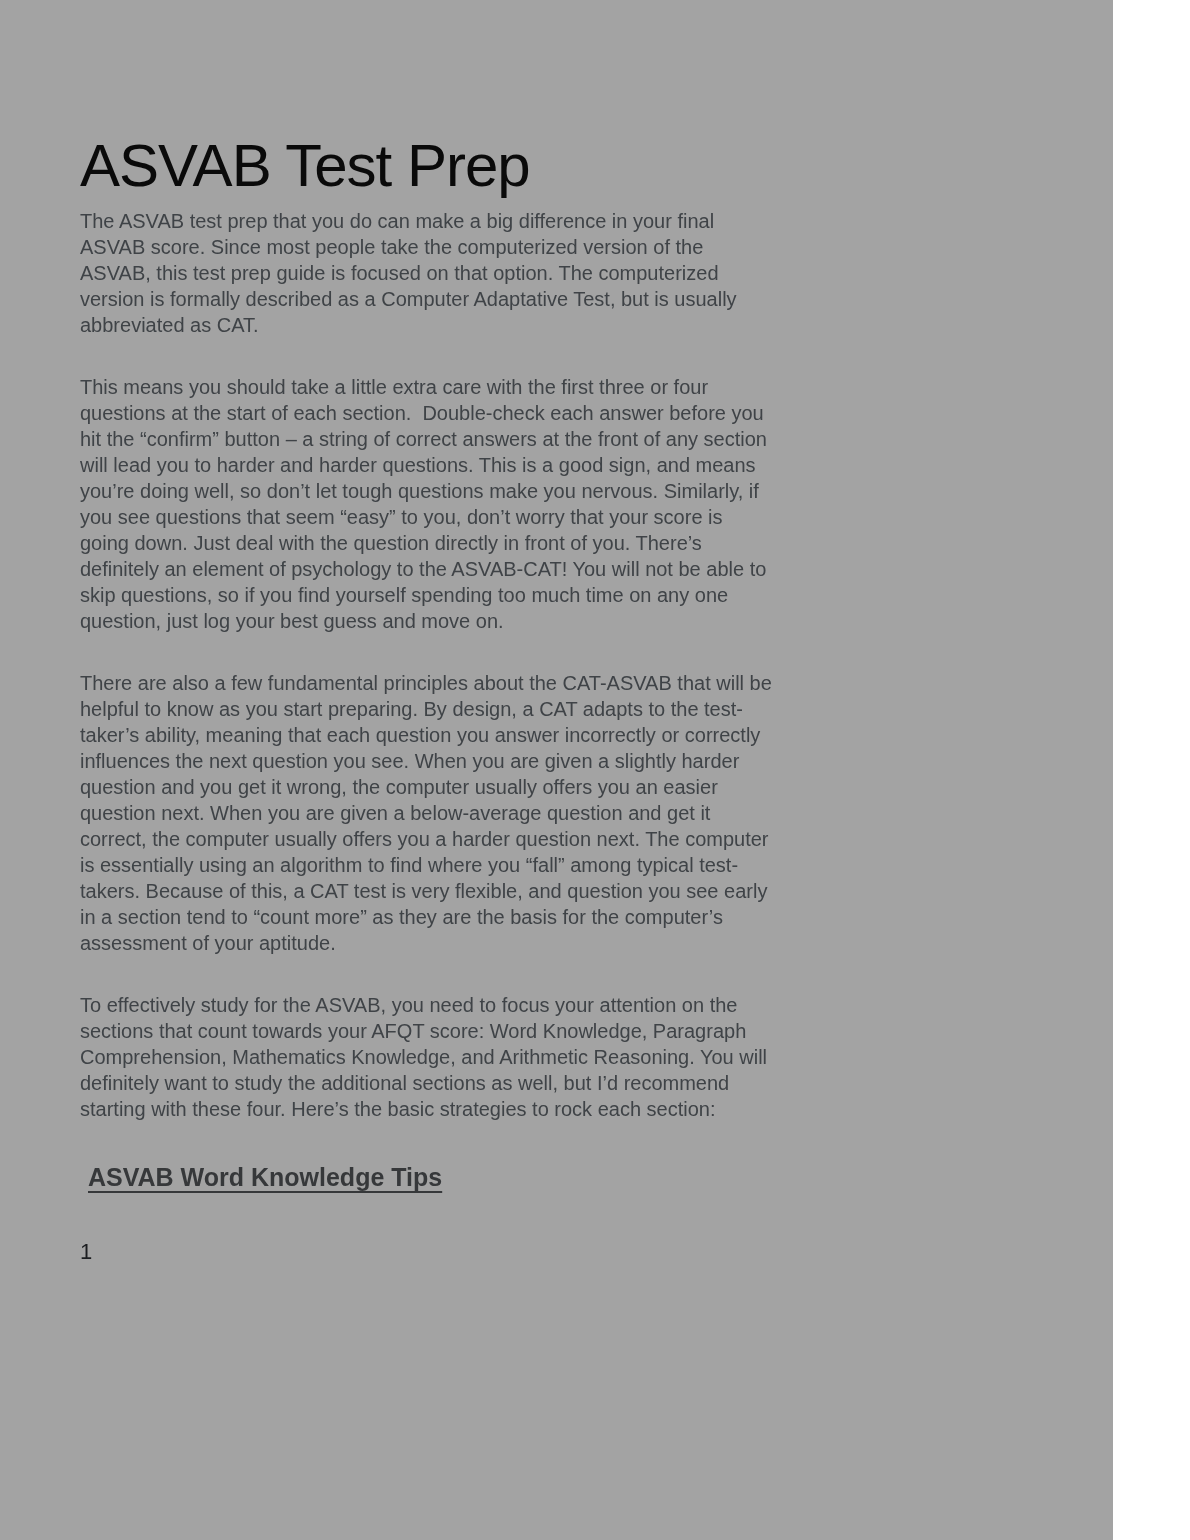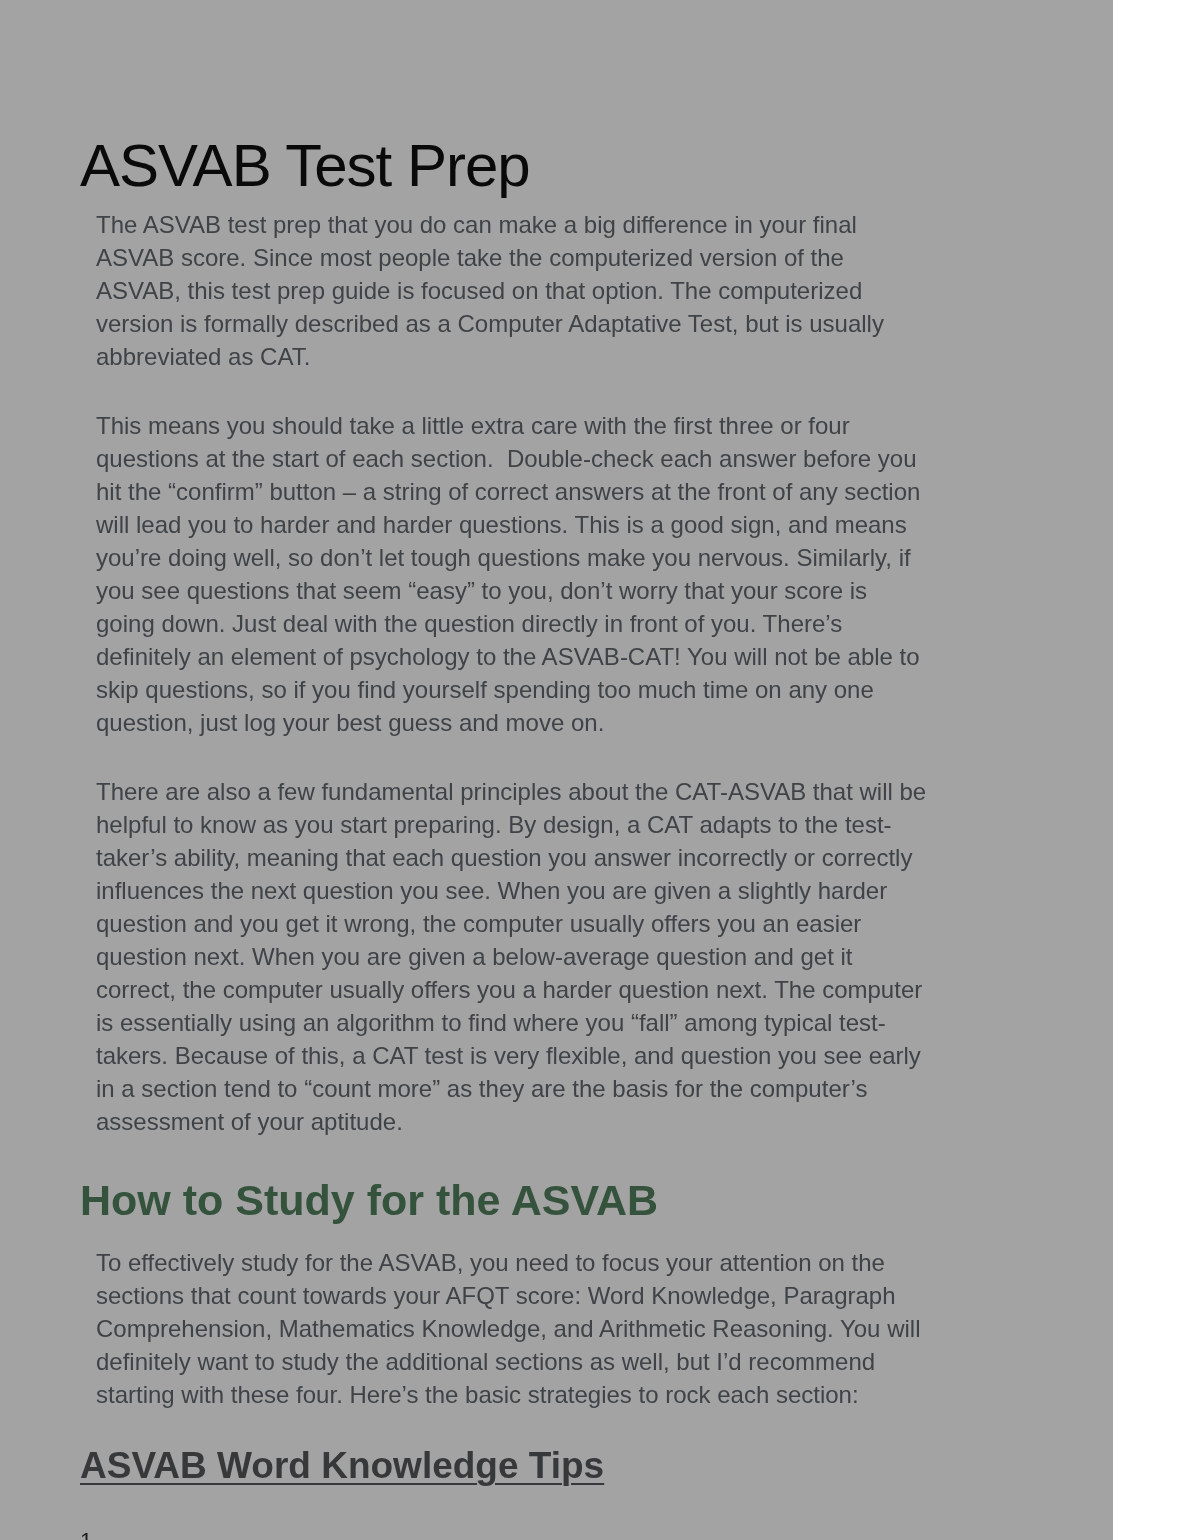--- a/index.html
+++ b/index.html
@@ -21,43 +21,43 @@
   }
   .doc-title {
     font-size: 60px;
     font-weight: 400;
     line-height: 72px;
     color: var(--title-black);
     letter-spacing: -1px;
     margin: 0 0 6px 0;
   }
   .body-para {
-    font-size: 24px;
-    line-height: 33px;
+    font-size: 20px;
+    line-height: 26px;
     color: var(--body-gray);
     white-space: pre-wrap;
-    margin: 0 0 36px 16px;
+    margin: 0 0 36px 0;
     max-width: 940px;
   }
   .section-heading {
     font-size: 43px;
     font-weight: 700;
     line-height: 52px;
     color: var(--heading-green);
     margin: 14px 0 20px 0;
   }
   .subsection-heading {
-    font-size: 37px;
+    font-size: 25px;
     font-weight: 700;
     line-height: 38px;
     color: var(--subheading-gray);
     text-decoration: underline;
     text-decoration-thickness: 2px;
     text-underline-offset: 5px;
-    margin: 0;
+    margin: 8px;
   }
   .page-number {
     font-size: 22px;
     line-height: 27px;
     color: #1c1e21;
     margin-top: 42px;
   }
 </style>
 </head>
 <body>
@@ -87,21 +87,20 @@
 taker’s ability, meaning that each question you answer incorrectly or correctly
 influences the next question you see. When you are given a slightly harder
 question and you get it wrong, the computer usually offers you an easier
 question next. When you are given a below-average question and get it
 correct, the computer usually offers you a harder question next. The computer
 is essentially using an algorithm to find where you “fall” among typical test-
 takers. Because of this, a CAT test is very flexible, and question you see early
 in a section tend to “count more” as they are the basis for the computer’s
 assessment of your aptitude.</p>
 
-  <h2 class="section-heading">How to Study for the ASVAB</h2>
 
   <p class="body-para">To effectively study for the ASVAB, you need to focus your attention on the
 sections that count towards your AFQT score: Word Knowledge, Paragraph
 Comprehension, Mathematics Knowledge, and Arithmetic Reasoning. You will
 definitely want to study the additional sections as well, but I’d recommend
 starting with these four. Here’s the basic strategies to rock each section:</p>
 
   <h3 class="subsection-heading">ASVAB Word Knowledge Tips</h3>
 
   <div class="page-number">1</div>

